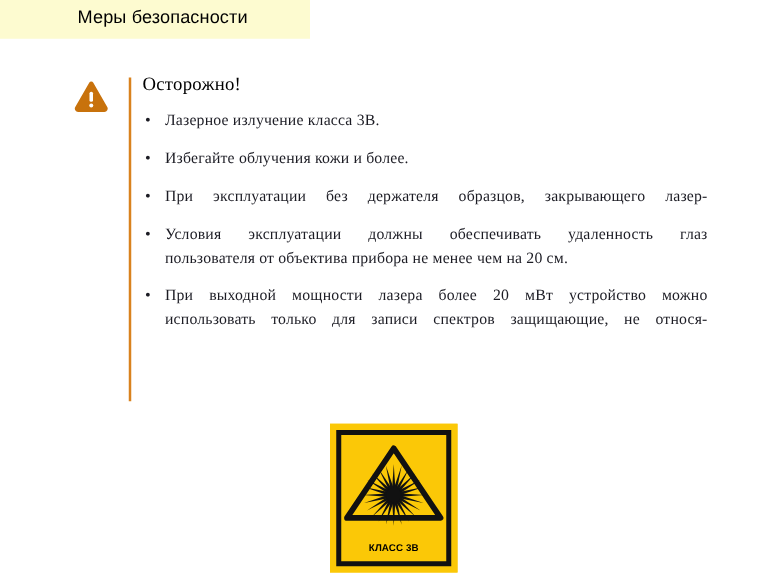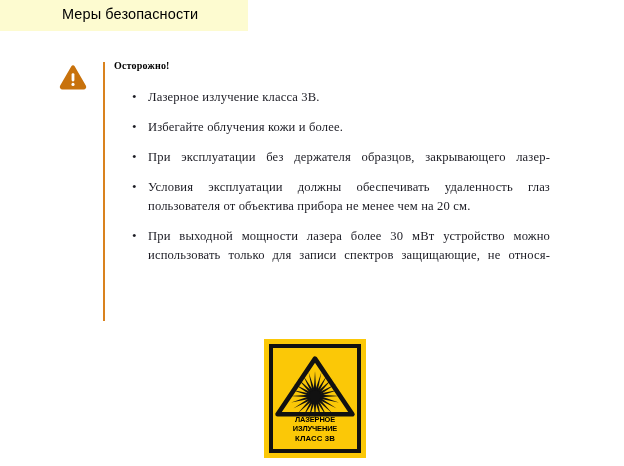--- a/index.html
+++ b/index.html
@@ -57,30 +57,30 @@
   }
 
   
   #callout-body {
     position: absolute;
     left: 114px;
     top: 60px;
     width: 452px;
   }
   #callout-heading {
-    font-size: 10px;
-    font-weight: bold;
+    font-size: 15px;
+    font-weight: normal;
     color: #000000;
     margin: 0 0 10px 0;
     line-height: 1.15;
     letter-spacing: 0.2px;
   }
   ul#hazard-list {
     list-style: none;
-    margin: 16px;
+    margin: 0;
     padding: 0;
   }
   ul#hazard-list li {
     position: relative;
     padding-left: 18px;
     margin-bottom: 11px;
     font-size: 12.6px;
     line-height: 1.52;
     color: #1c1c24;
     text-align: justify;
@@ -184,21 +184,21 @@
     <li>
       <span class="li-line just">При эксплуатации без держателя образцов, закрывающего лазер-</span>
     </li>
 
     <li>
       <span class="li-line just">Условия эксплуатации должны обеспечивать удаленность глаз</span>
       <span class="li-line last">пользователя от объектива прибора не менее чем на 20 см.</span>
     </li>
 
     <li>
-      <span class="li-line just">При выходной мощности лазера более 30 мВт устройство можно</span>
+      <span class="li-line just">При выходной мощности лазера более 20 мВт устройство можно</span>
       <span class="li-line just">использовать только для записи спектров защищающие, не относя-</span>
     </li>
 
   </ul>
 </div>
 
 <div id="laser-sign">
   <div id="laser-sign-inner">
 
     <svg id="laser-graphic" viewBox="0 0 92 70" aria-hidden="true">
@@ -230,18 +230,17 @@
           <polygon points="-1.6,-3 1.6,-3 0,-27" transform="rotate(300)"></polygon>
           <polygon points="-1.6,-3 1.6,-3 0,-27" transform="rotate(315)"></polygon>
           <polygon points="-1.6,-3 1.6,-3 0,-27" transform="rotate(330)"></polygon>
           <polygon points="-1.6,-3 1.6,-3 0,-27" transform="rotate(345)"></polygon>
         </g>
         <circle cx="0" cy="0" r="6.4"></circle>
       </g>
     </svg>
 
     <div id="laser-caption">
-      <span class="cap1">ЛАЗЕРНОЕ ИЗЛУЧЕНИЕ</span>
       <span class="cap2">КЛАСС 3В</span>
     </div>
 
   </div>
 </div>
 
 </body></html>

